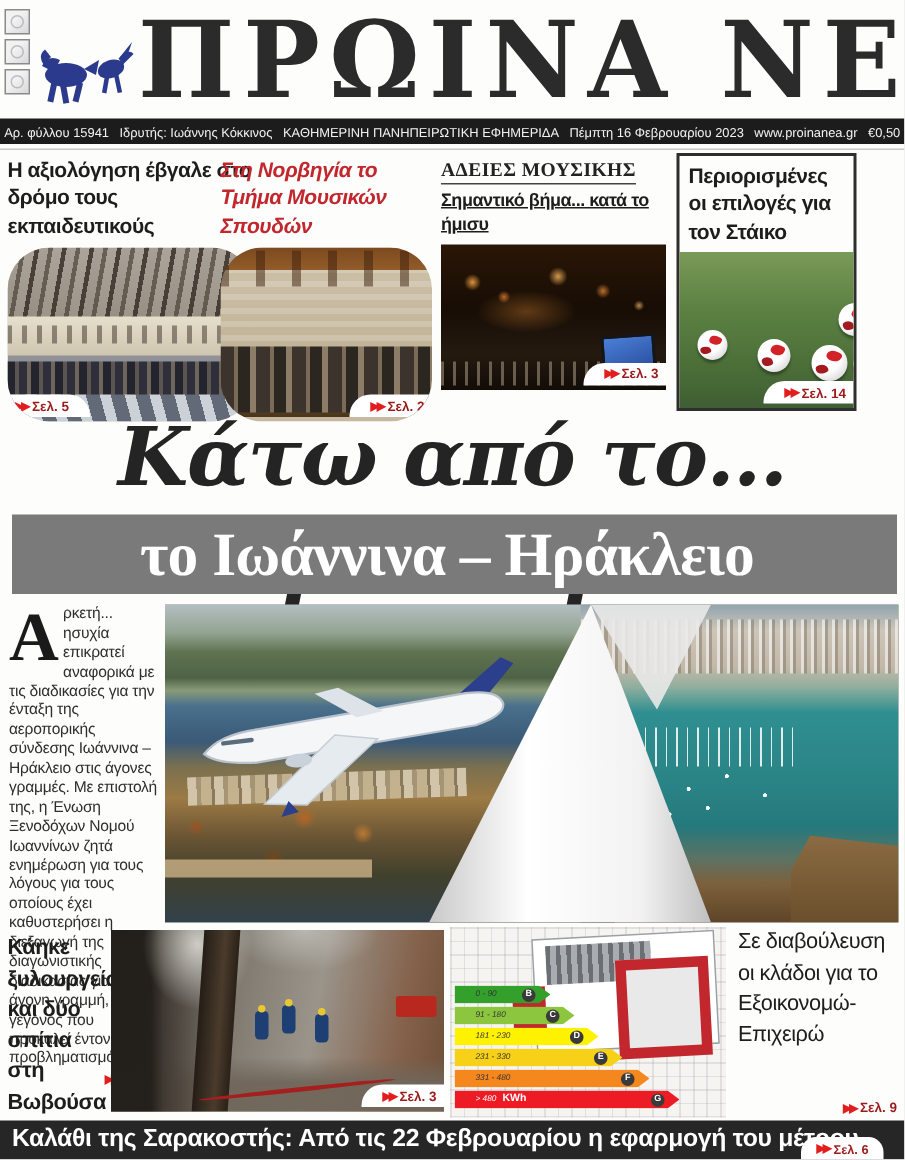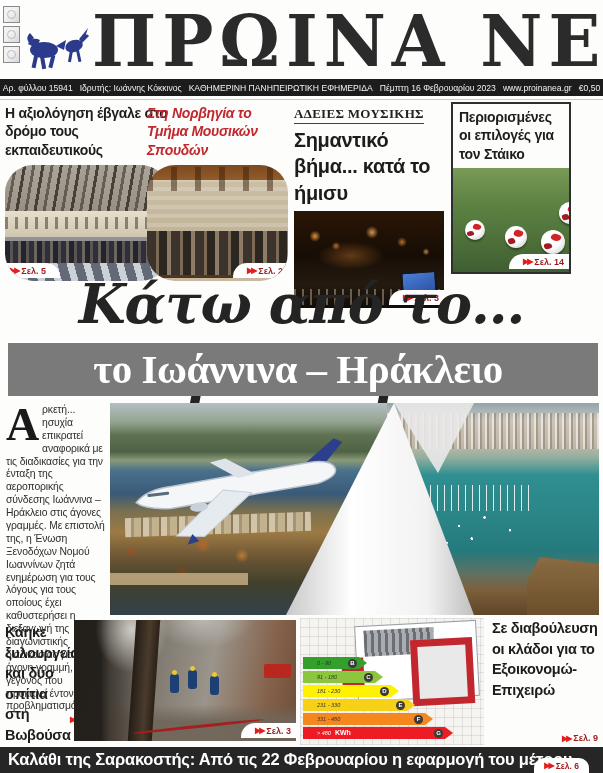--- a/index.html
+++ b/index.html
@@ -184,21 +184,21 @@
       background:#3a3a3a; color:#fff; font-size:6px; line-height:9px; text-align:center; font-style:normal; font-weight:bold; }
   .erow .eunit { color:#fff; font-weight:bold; font-size:7px; font-style:normal; }
   .e0 { width:64px;  background:#33a02c; }
   .e1 { width:80px;  background:#8cc63f; }
   .e2 { width:96px;  background:#fff200; }
   .e3 { width:112px; background:#f7d117; }
   .e4 { width:130px; background:#f5871f; }
   .e5 { width:150px; background:#ed1c24; color:#fff; }
 
   .br-title { position:absolute; left:492px; top:618px; width:108px; font-size:14.5px; line-height:1.42;
-      font-weight:bold; letter-spacing:-.3px; }
+      font-weight:normal; letter-spacing:-.3px; }
   .br-ref { position:absolute; left:492px; top:733px; width:106px; text-align:right;
       font-size:9px; font-weight:bold; color:#9c1a1a; }
   .br-ref .arr { margin-right:3px; }
 
   
   .banner { position:absolute; left:0; top:747px; width:603px; height:26px; background:#262626; }
   .banner-text { position:absolute; left:8px; top:0; font-size:16.5px; line-height:25px; font-weight:bold;
       color:#fff; letter-spacing:-.2px; white-space:nowrap; }
   .banner-pill { position:absolute; right:14px; bottom:0; height:15px; background:#fff;
       border-radius:10px 10px 0 0; display:flex; align-items:center; gap:3px; padding:0 10px;
@@ -260,21 +260,21 @@
       <div class="photo ph-music">
         <span class="badge br">
             <span class="arr"></span>
             <span>Σελ. 2</span>
           </span>
       </div>
     </article>
 
     <article class="ts ts3">
       <div class="kicker">ΑΔΕΙΕΣ ΜΟΥΣΙΚΗΣ</div>
-      <h2 class="ts-title" style="font-size:20px;">Σημαντικό βήμα... κατά το ήμισυ</h2>
+      <h2 class="ts-title" style="font-size:12px;text-decoration:underline;">Σημαντικό βήμα... κατά το ήμισυ</h2>
       <div class="photo ph-dj">
         <div class="dj-laptop"></div>
         <span class="badge br">
             <span class="arr"></span>
             <span>Σελ. 3</span>
           </span>
       </div>
     </article>
 
     <article class="ts ts4">

